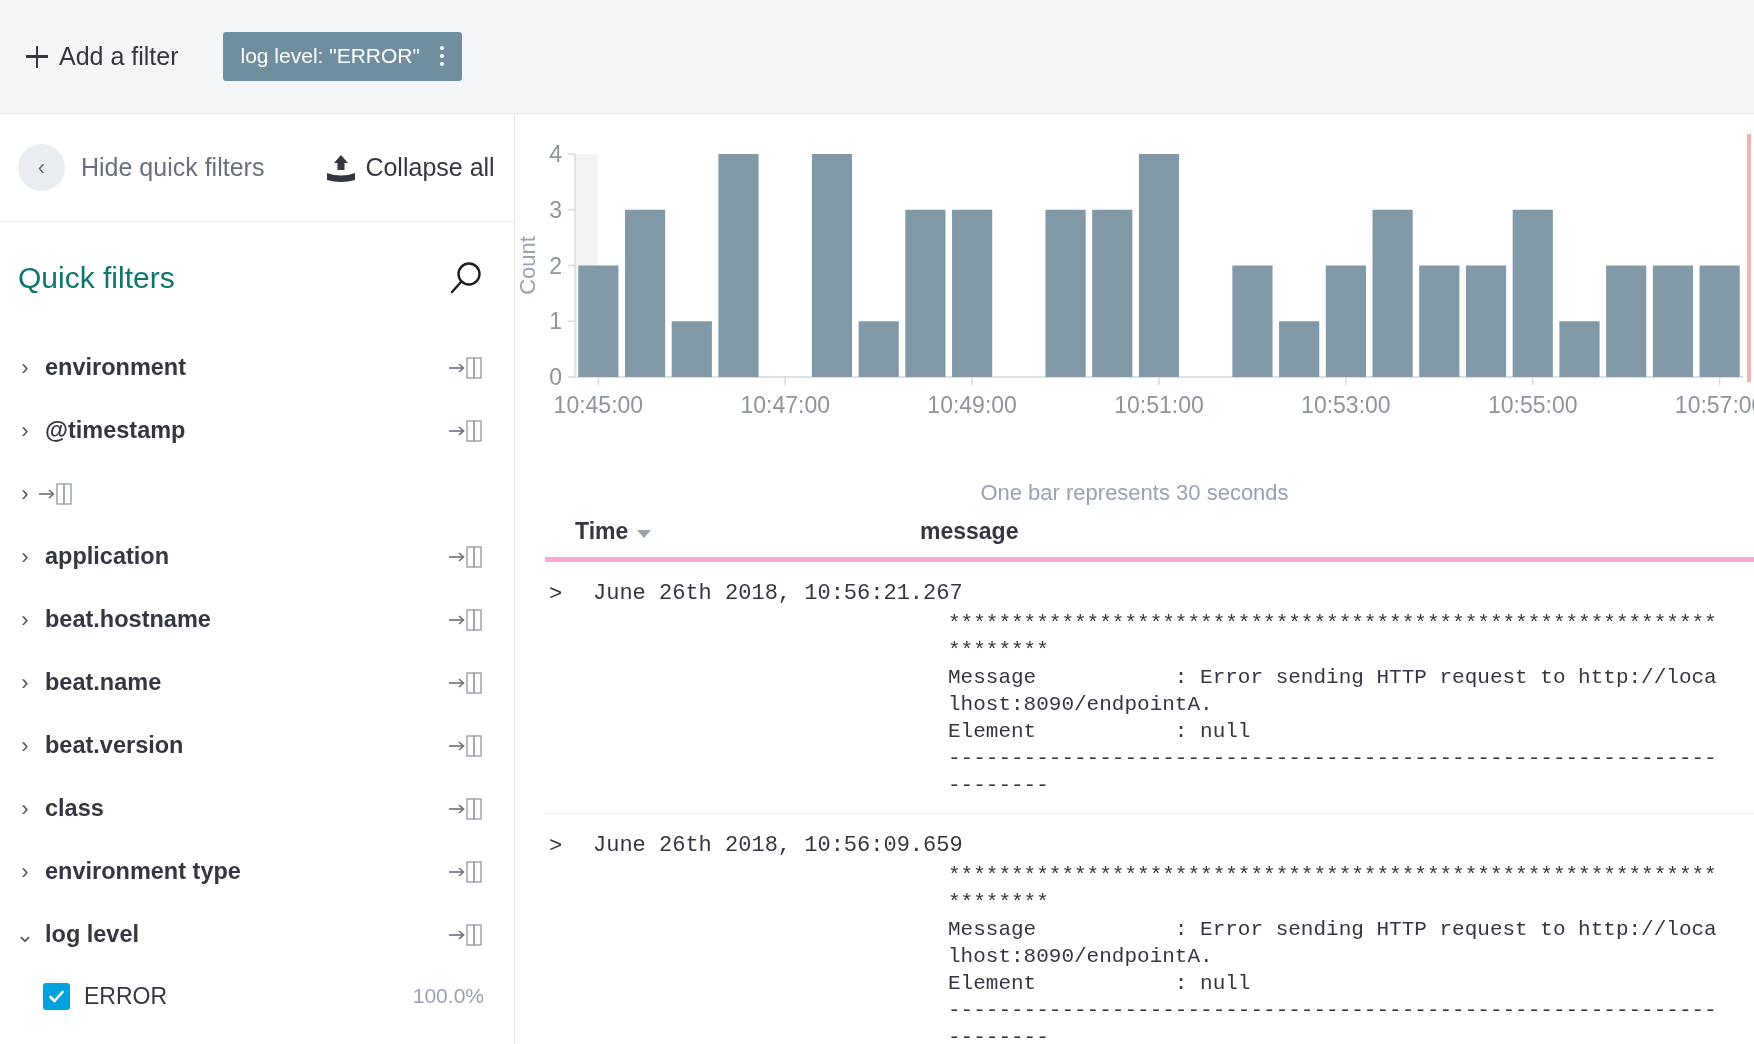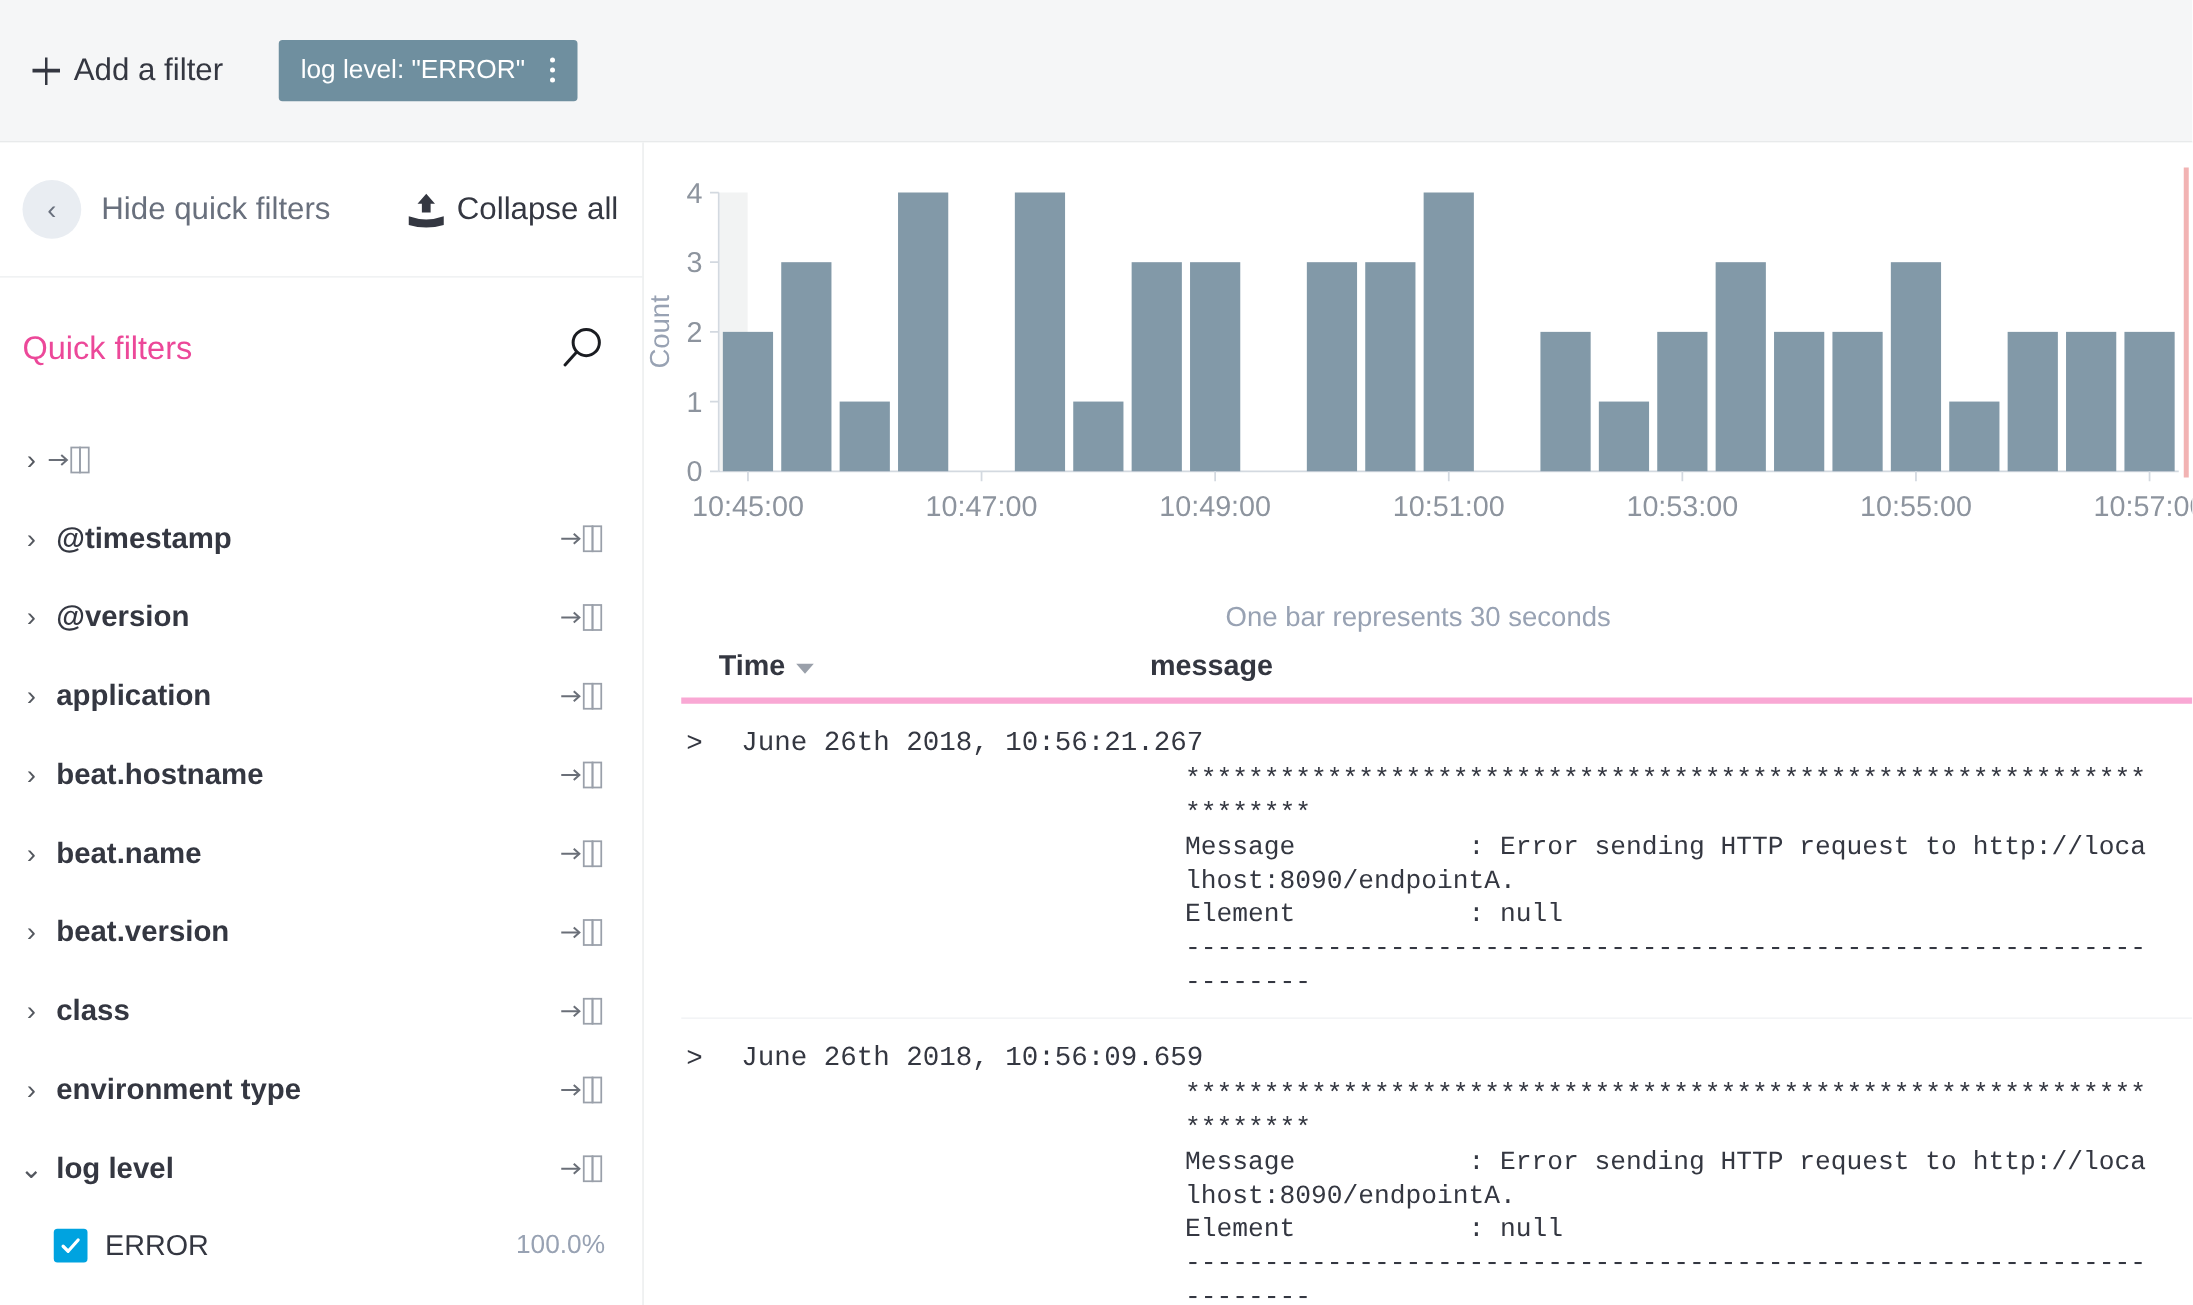--- a/index.html
+++ b/index.html
@@ -80,21 +80,21 @@
     margin-left: 60px;
   }
   .collapse-all-label { font-size: 25px; color: #343741; }
   .upload-icon { width: 34px; height: 30px; display:block; }
 
   .quick-filters-head {
     height: 112px; flex: 0 0 112px;
     display: flex; align-items: center; justify-content: space-between;
     padding: 0 30px 0 18px;
   }
-  .quick-filters-title { font-size: 26px; color: #ec4899; }
+  .quick-filters-title { font-size: 30px; color: #0f766e; }
   .search-icon { width: 36px; height: 36px; display: block; cursor: pointer; }
 
   .filters-list { flex: 1; overflow: hidden; padding-top: 2px; }
   .filter-row {
     height: 63px;
     display: flex; align-items: center;
     padding: 0 30px 0 12px;
     cursor: pointer;
   }
   .chev { width: 26px; color: #54585f; font-size: 22px; text-align: center; flex: 0 0 26px; }
@@ -205,40 +205,40 @@
         <span class="quick-filters-title">Quick filters</span>
         <svg class="search-icon" viewBox="0 0 36 36">
           <circle cx="21" cy="14" r="10.5" fill="none" stroke="#1a1c21" stroke-width="2.4"></circle>
           <line x1="13" y1="22" x2="4" y2="32" stroke="#1a1c21" stroke-width="2.4" stroke-linecap="round"></line>
         </svg>
       </div>
 
       <div class="filters-list">
           <div class="filter-row">
             <span class="chev">›</span>
+            <span class="filter-name">environment</span>
             <svg class="col-icon" viewBox="0 0 36 26">
   <line x1="1" y1="13" x2="15" y2="13" stroke="#6a6f78" stroke-width="1.6"></line>
   <path d="M11 9 L15.5 13 L11 17" fill="none" stroke="#6a6f78" stroke-width="1.6"></path>
   <rect x="19" y="3" width="7" height="20" fill="none" stroke="#9aa0aa" stroke-width="1.4"></rect>
   <rect x="26" y="3" width="7" height="20" fill="none" stroke="#9aa0aa" stroke-width="1.4"></rect>
 </svg>
           </div>
           <div class="filter-row">
             <span class="chev">›</span>
             <span class="filter-name">@timestamp</span>
             <svg class="col-icon" viewBox="0 0 36 26">
   <line x1="1" y1="13" x2="15" y2="13" stroke="#6a6f78" stroke-width="1.6"></line>
   <path d="M11 9 L15.5 13 L11 17" fill="none" stroke="#6a6f78" stroke-width="1.6"></path>
   <rect x="19" y="3" width="7" height="20" fill="none" stroke="#9aa0aa" stroke-width="1.4"></rect>
   <rect x="26" y="3" width="7" height="20" fill="none" stroke="#9aa0aa" stroke-width="1.4"></rect>
 </svg>
           </div>
           <div class="filter-row">
             <span class="chev">›</span>
-            <span class="filter-name">@version</span>
             <svg class="col-icon" viewBox="0 0 36 26">
   <line x1="1" y1="13" x2="15" y2="13" stroke="#6a6f78" stroke-width="1.6"></line>
   <path d="M11 9 L15.5 13 L11 17" fill="none" stroke="#6a6f78" stroke-width="1.6"></path>
   <rect x="19" y="3" width="7" height="20" fill="none" stroke="#9aa0aa" stroke-width="1.4"></rect>
   <rect x="26" y="3" width="7" height="20" fill="none" stroke="#9aa0aa" stroke-width="1.4"></rect>
 </svg>
           </div>
           <div class="filter-row">
             <span class="chev">›</span>
             <span class="filter-name">application</span>

